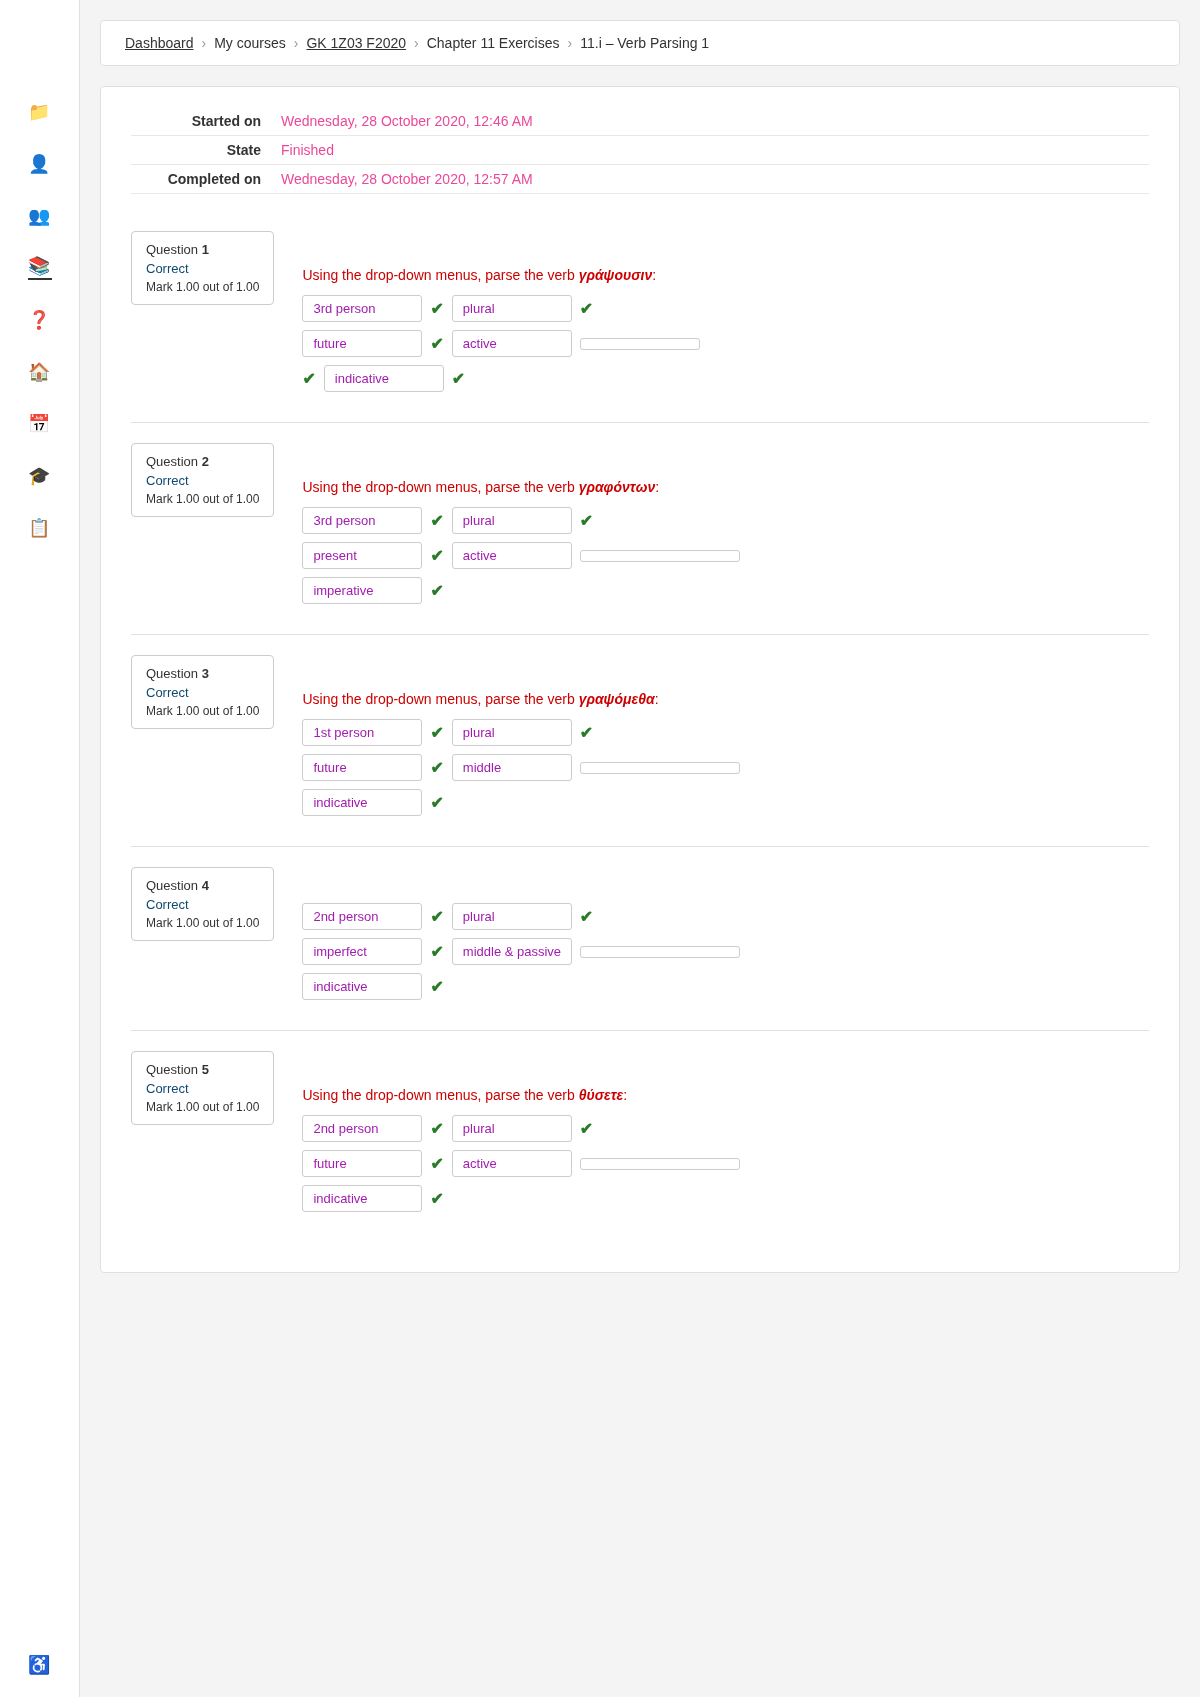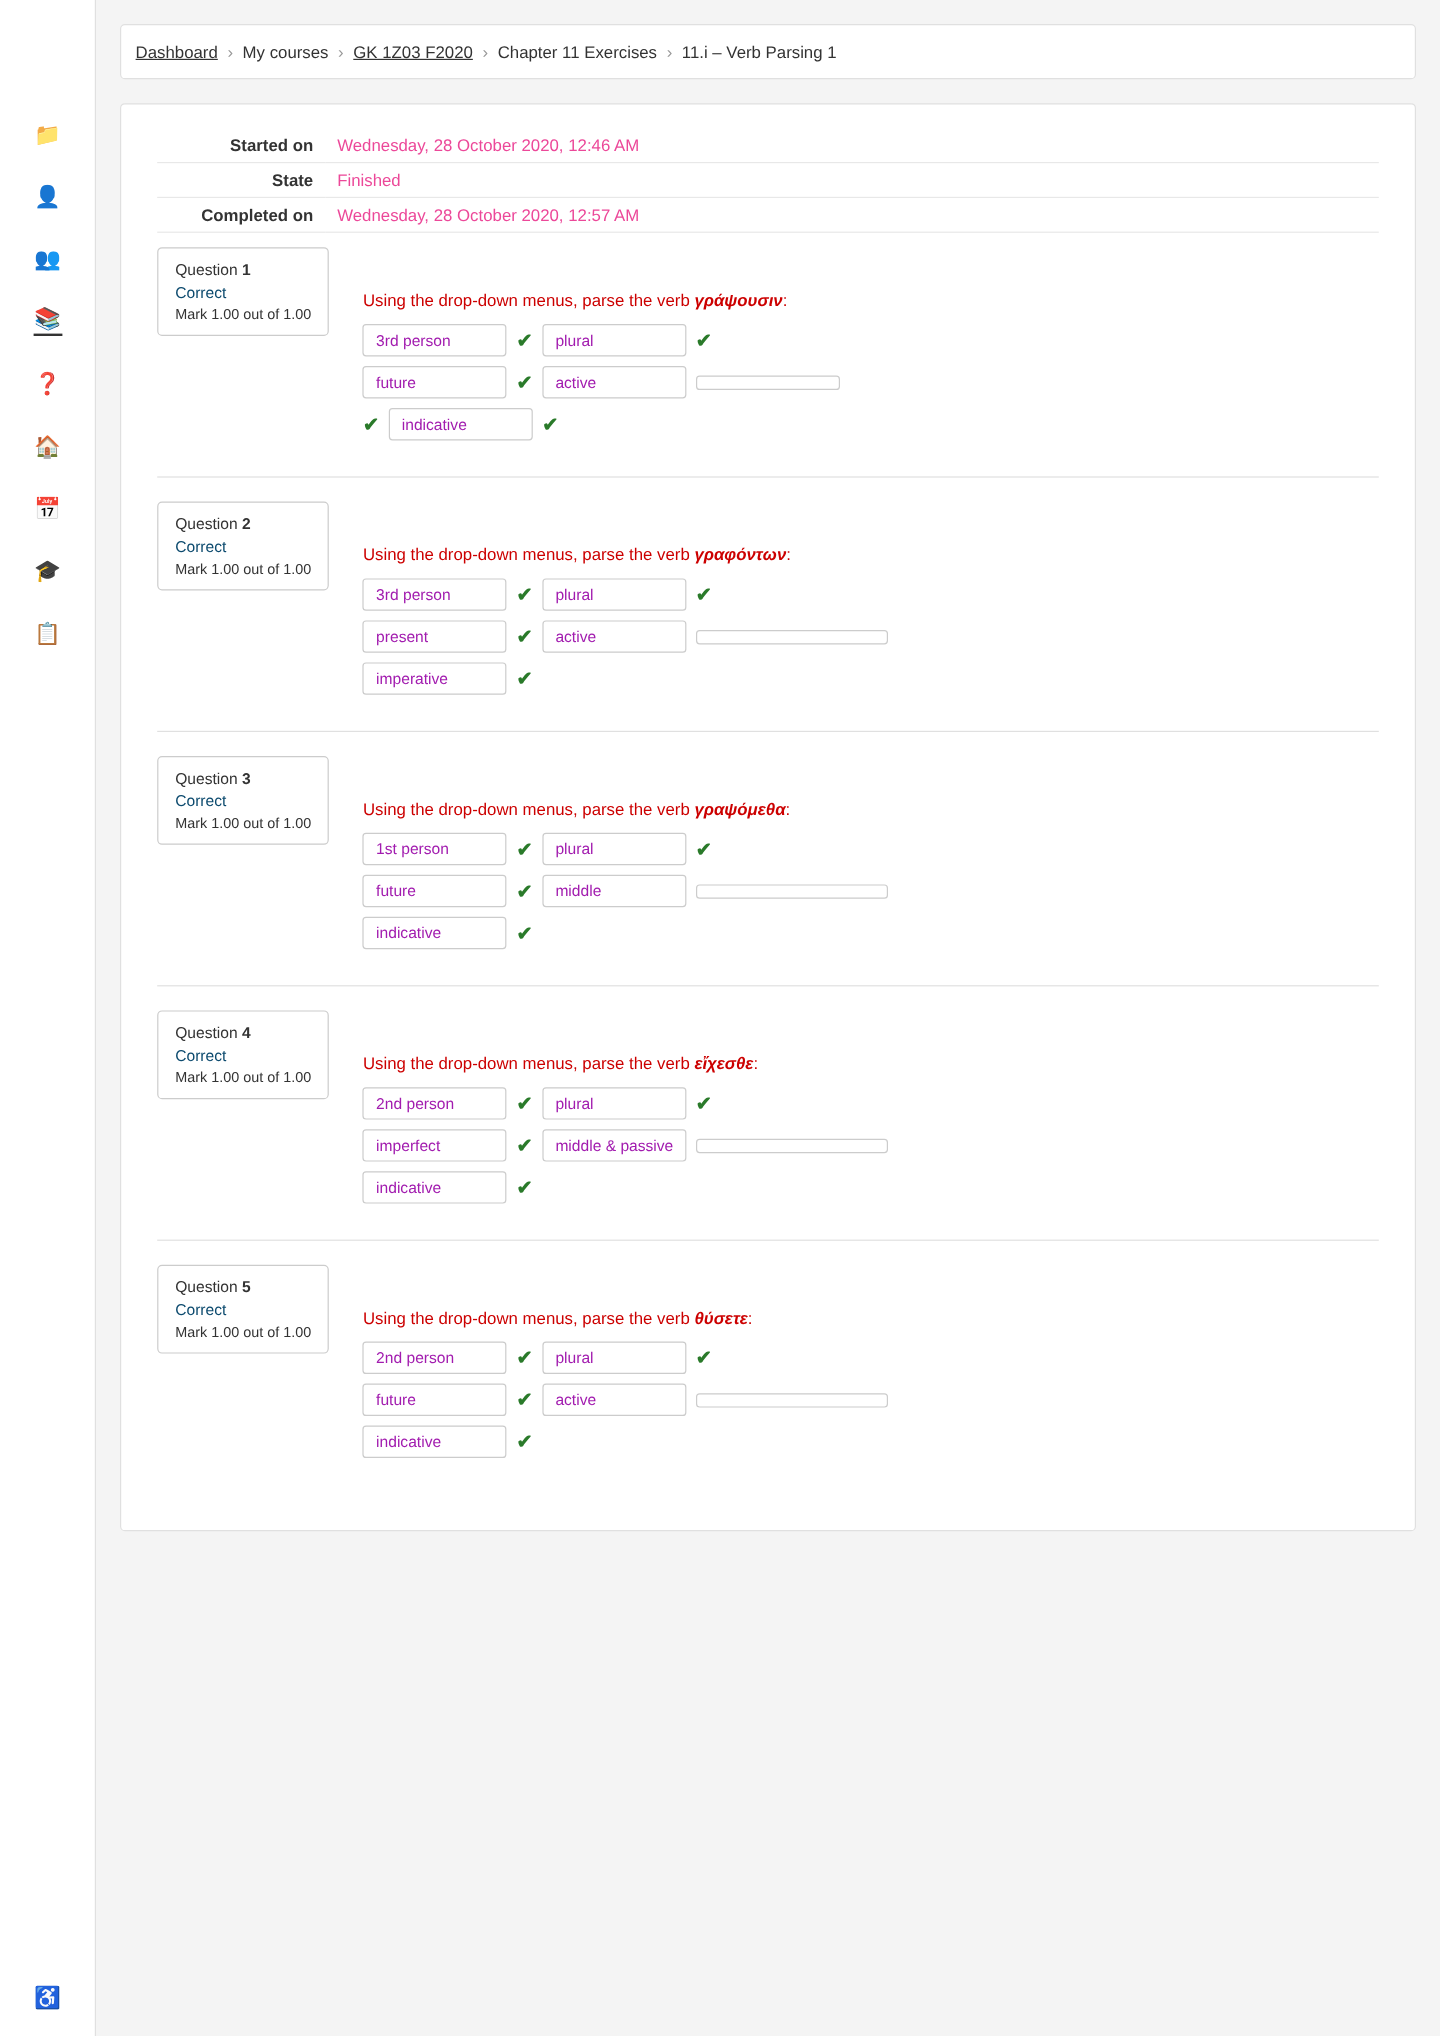--- a/index.html
+++ b/index.html
@@ -42,21 +42,21 @@
       margin-bottom: 20px;
     }
     .main {
       flex: 1;
       padding: 20px;
     }
     .breadcrumb {
       background: #fff;
       border: 1px solid #e0e0e0;
       border-radius: 4px;
-      padding: 14px 12px;
+      padding: 14px 24px;
       margin-bottom: 20px;
       display: flex;
       align-items: flex-end;
       gap: 8px;
       font-size: 14px;
     }
     .breadcrumb a {
       color: #333;
       text-decoration: underline;
       cursor: pointer;
@@ -66,21 +66,21 @@
     }
     .content-card {
       background: #fff;
       border: 1px solid #e0e0e0;
       border-radius: 4px;
       padding: 20px 30px 30px;
     }
     .info-table {
       width: 100%;
       border-collapse: collapse;
-      margin-bottom: 12px;
+      margin-bottom: 37px;
     }
     .info-table td {
       padding: 6px 10px;
       border-bottom: 1px solid #e8e8e8;
       font-size: 14px;
     }
     .info-table td:first-child {
       font-weight: bold;
       text-align: right;
       width: 140px;
@@ -307,21 +307,20 @@
             </div>
           </div>
           <hr class="divider">
           <div class="question-block">
             <div class="question-label">
     <div class="q-title">Question <span>4</span></div>
     <div class="q-status">Correct</div>
     <div class="q-mark">Mark 1.00 out of 1.00</div>
   </div>
             <div class="question-content">
-              <div class="question-instruction">Using the drop-down menus, parse the verb <span class="verb">εἴχεσθε</span>:</div>
               <div class="dropdown-grid">
                 <div class="dropdown-row">
                   <div class="dropdown-box">2nd person</div>
                   <span class="check-green">✔</span>
                   <div class="dropdown-box">plural</div>
                   <span class="check-green">✔</span>
                 </div>
                 <div class="dropdown-row">
                   <div class="dropdown-box">imperfect</div>
                   <span class="check-green">✔</span>

